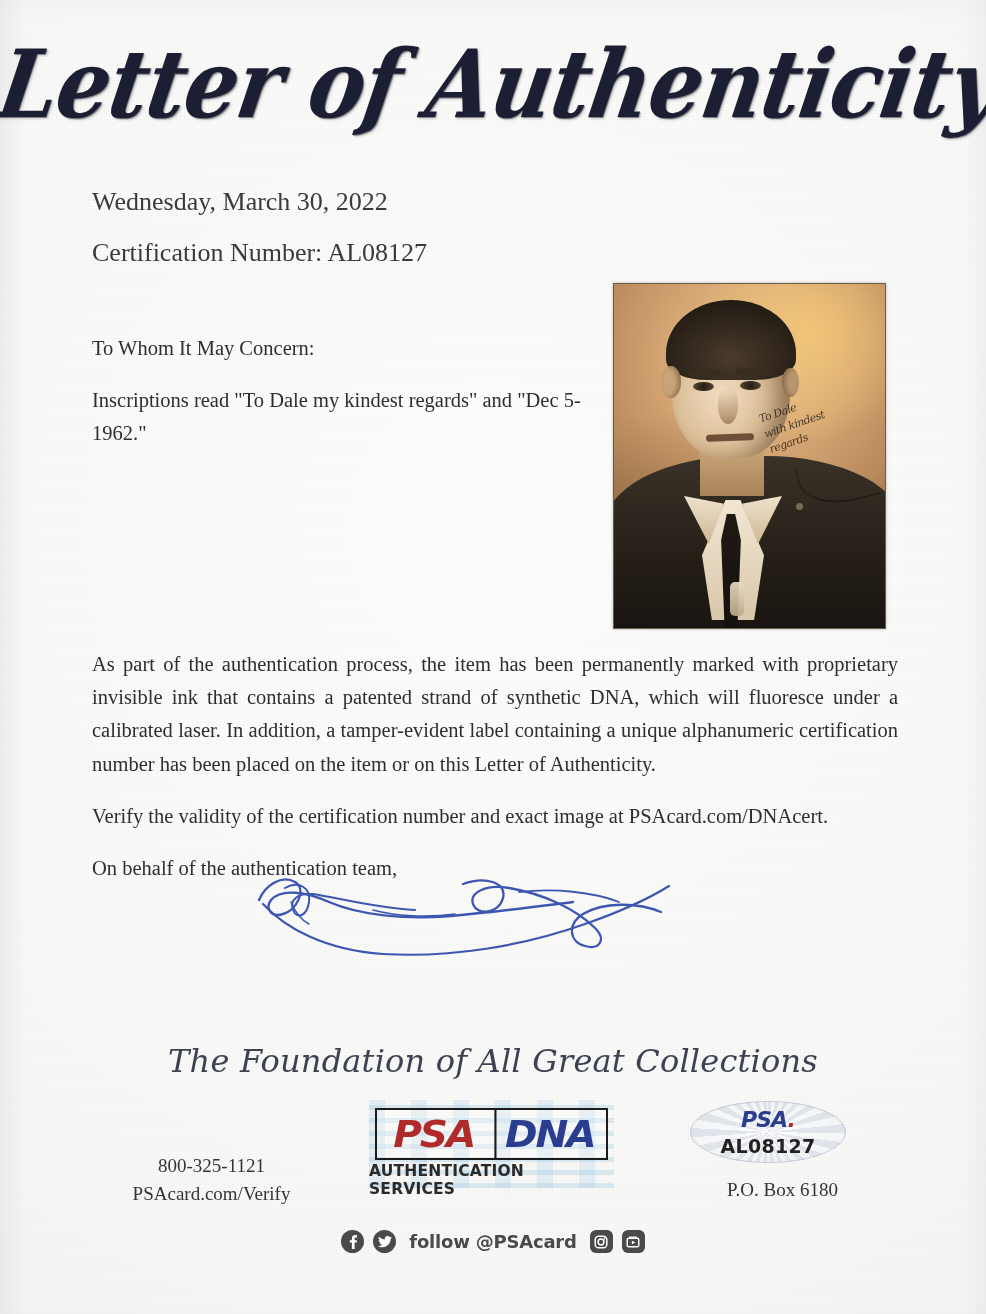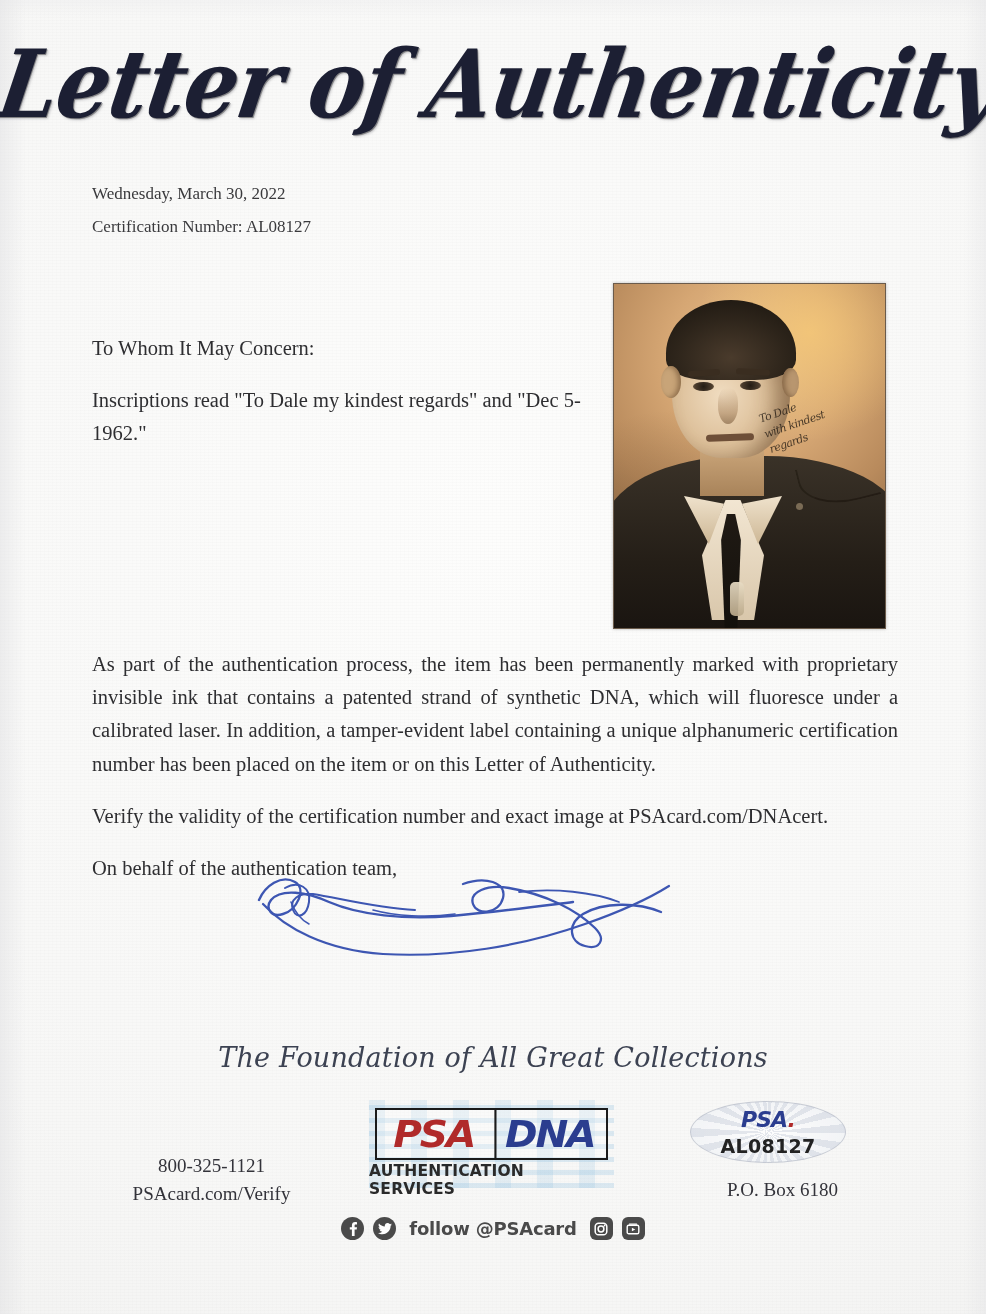--- a/index.html
+++ b/index.html
@@ -38,21 +38,21 @@
     transform: skewX(-9deg) scaleY(1.12);
     text-shadow: 1px 1px 0 rgba(0,0,0,0.35), 2px 2px 2px rgba(120,120,130,0.35);
     white-space: nowrap;
   }
 
   
   .meta {
     position: absolute;
     left: 92px;
     top: 177px;
-    font-size: 17px;
+    font-size: 26px;
     line-height: 1.95;
     color: #3a3a3d;
   }
   .meta div { white-space: nowrap; }
 
   
   .photo {
     position: absolute;
     left: 613px;
     top: 283px;
@@ -223,21 +223,21 @@
   .signature svg { display: block; width: 100%; height: 100%; }
 
   
   .tagline {
     position: absolute;
     left: 0; right: 0;
     top: 1042px;
     text-align: center;
     font-family: "DejaVu Serif", serif;
     font-style: italic;
-    font-size: 27px;
+    font-size: 32px;
     color: #3c4252;
     letter-spacing: 0.2px;
   }
 
   
   .psadna {
     position: absolute;
     left: 369px;
     top: 1100px;
     width: 245px;
@@ -364,21 +364,21 @@
     font-size: 14px;
     line-height: 1;
   }
   .social .ico.rounded { border-radius: 6px; }
   .social .ico svg { display: block; }
   .social .follow {
     font-family: "DejaVu Sans", sans-serif;
     font-weight: 700;
     font-size: 18px;
     color: #4a4a4a;
-    margin: 2px 4px;
+    margin: 15px 4px;
     letter-spacing: -0.2px;
   }
 </style>
 </head>
 <body>
 
 <div class="page">
 
   <div class="doc-title">Letter of Authenticity</div>
 

